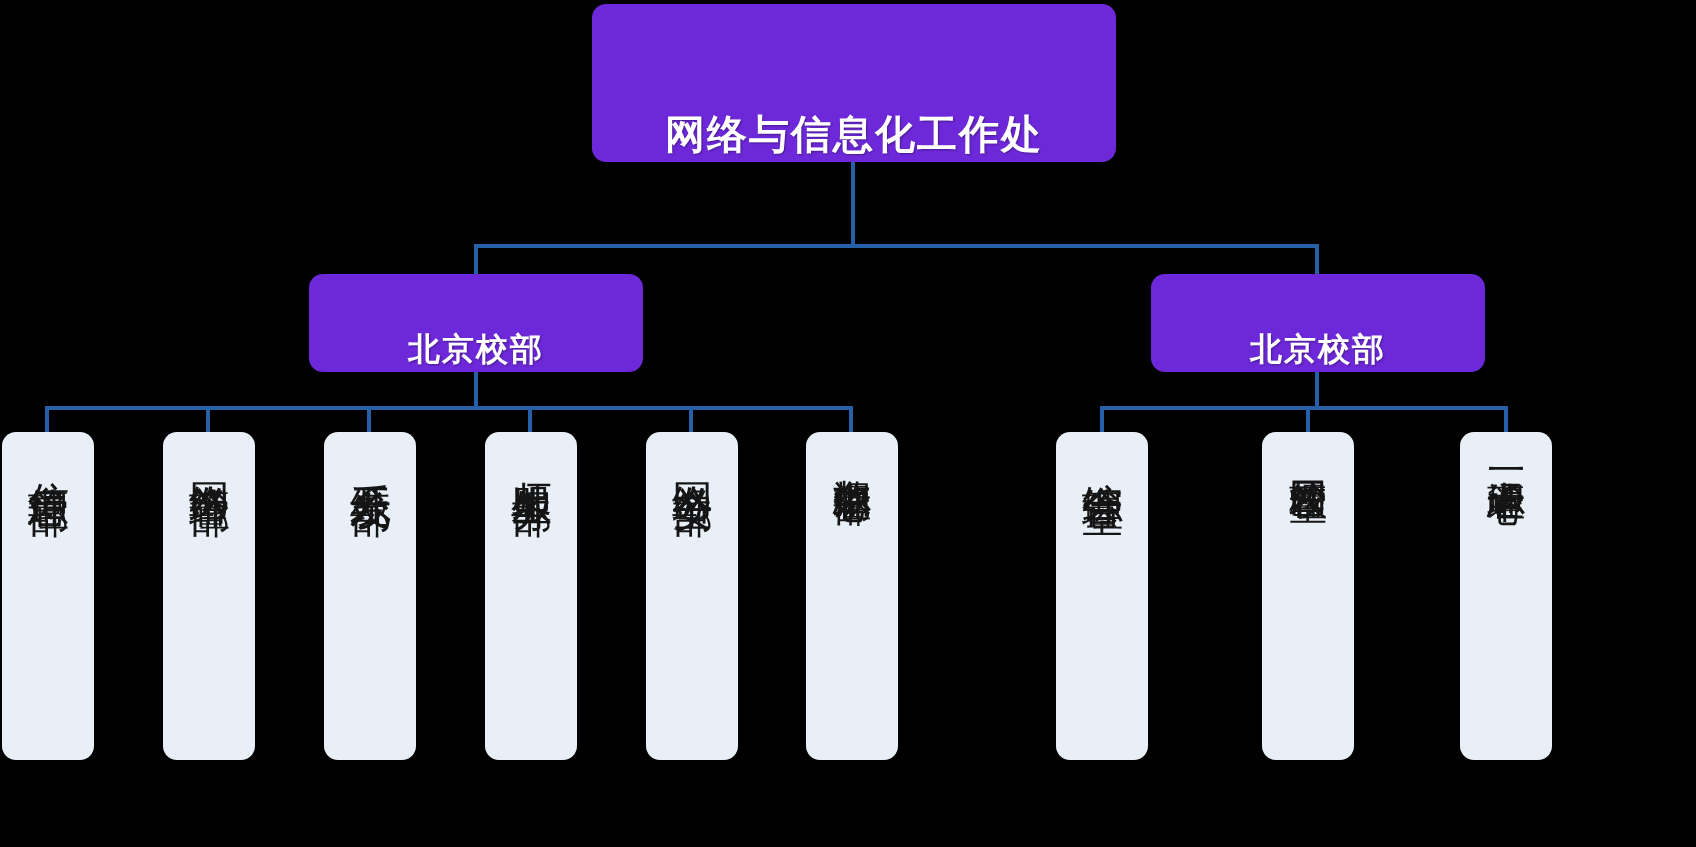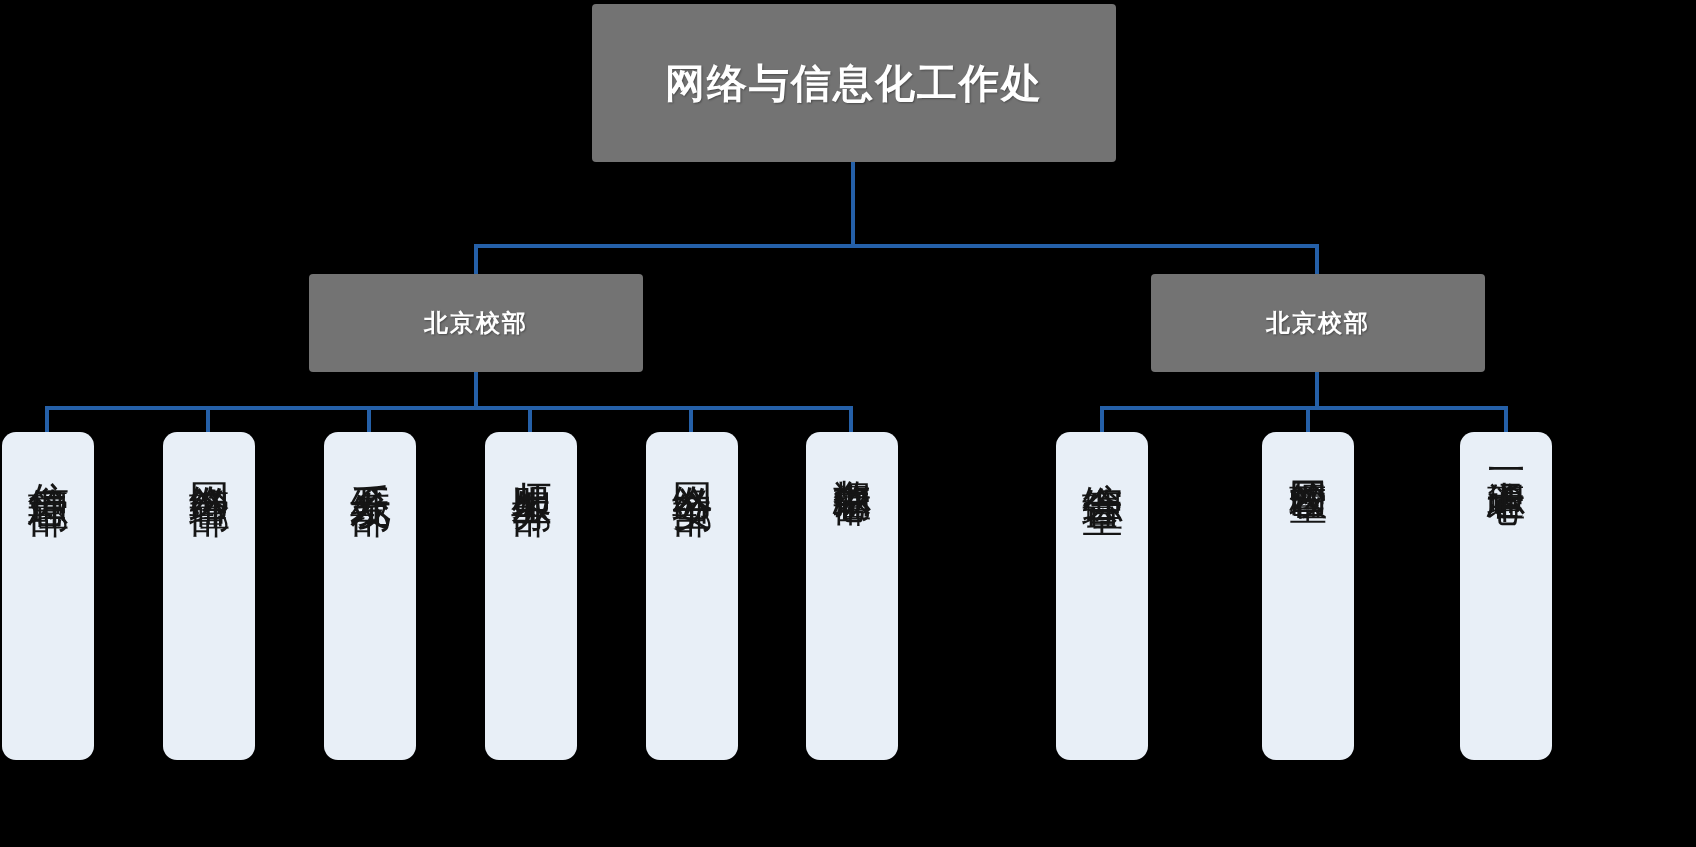--- a/index.html
+++ b/index.html
@@ -22,33 +22,34 @@
     background: #2560A8;
   }
   .node {
     position: absolute;
     box-sizing: border-box;
     display: flex;
     align-items: center;
     justify-content: center;
   }
   .node-root, .node-branch {
-    background: #737373;
-    border-radius: 4px;
+    background: #6d28d9;
+    border-radius: 14px;
     color: #FFFFFF;
+    align-items: flex-end;
   }
   .node-root .node-label,
   .node-branch .node-label {
     font-weight: bold;
     letter-spacing: 2px;
     text-shadow: 1px 1px 2px rgba(0,0,0,0.35);
     white-space: nowrap;
   }
   .node-root .node-label { font-size: 40px; }
-  .node-branch .node-label { font-size: 24px; }
+  .node-branch .node-label { font-size: 32px; }
 
   .node-leaf {
     background: #E8EFF7;
     border-radius: 14px;
     color: #151515;
     align-items: flex-start;
     padding-top: 18px;
   }
   .node-leaf .node-label {
     writing-mode: vertical-rl;

